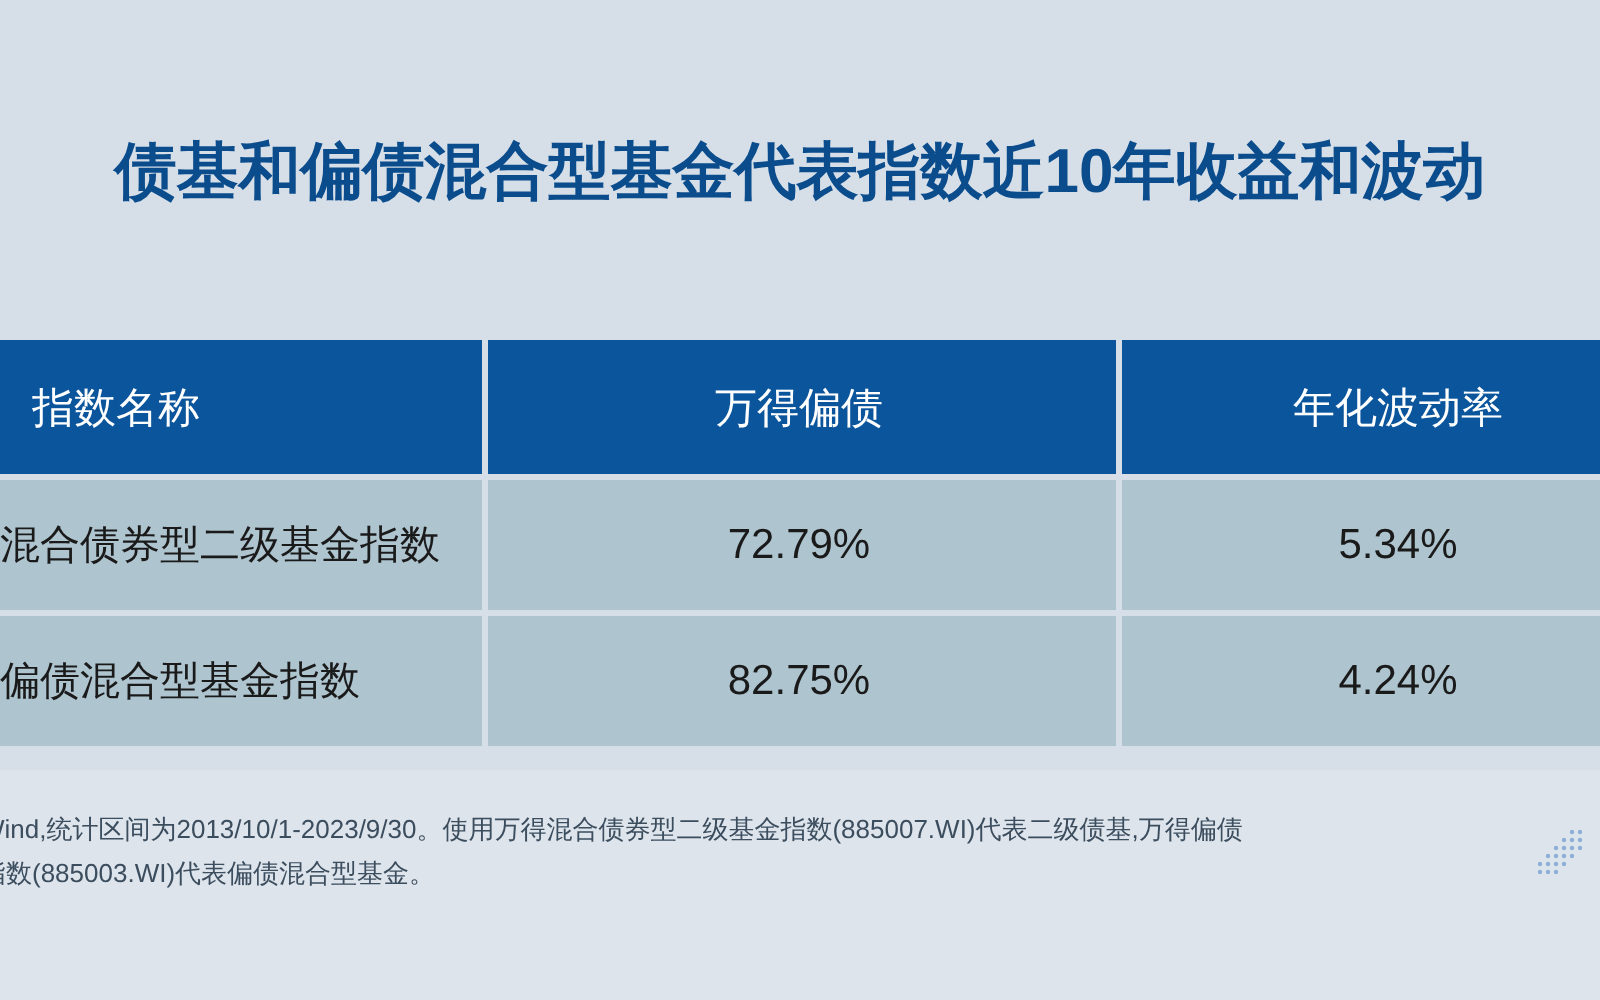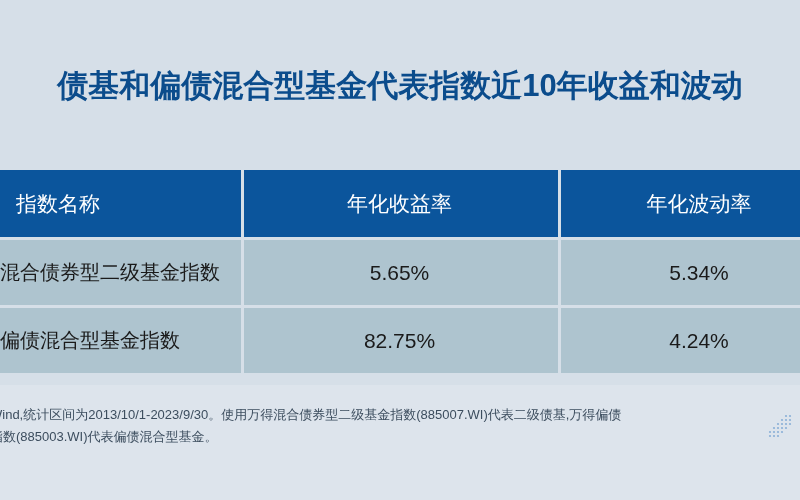--- a/index.html
+++ b/index.html
@@ -88,31 +88,31 @@
 <div class="bg-top"></div>
 <div class="bg-table-zone"></div>
 <div class="bg-bottom"></div>
 
 <div class="title">债基和偏债混合型基金代表指数近10年收益和波动</div>
 
 <div class="table">
 
   <div class="row header">
     <div class="cell c1">指数名称</div>
-    <div class="cell c2">年化收益率</div>
+    <div class="cell c2">万得偏债</div>
     <div class="cell c3">年化波动率</div>
     <div class="vsep a"></div>
     <div class="vsep b"></div>
   </div>
 
   <div class="row-gap"></div>
 
   <div class="row data">
     <div class="cell c1">混合债券型二级基金指数</div>
-    <div class="cell c2">5.65%</div>
+    <div class="cell c2">72.79%</div>
     <div class="cell c3">5.34%</div>
     <div class="vsep-d a"></div>
     <div class="vsep-d b"></div>
   </div>
 
   <div class="row-gap"></div>
 
   <div class="row data">
     <div class="cell c1">偏债混合型基金指数</div>
     <div class="cell c2">82.75%</div>

